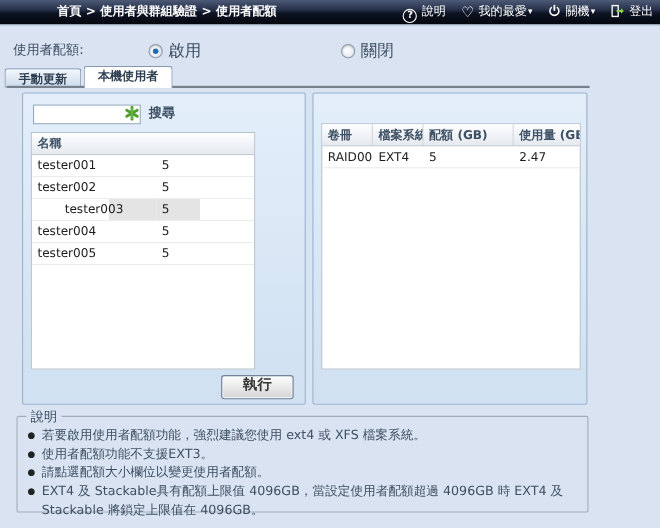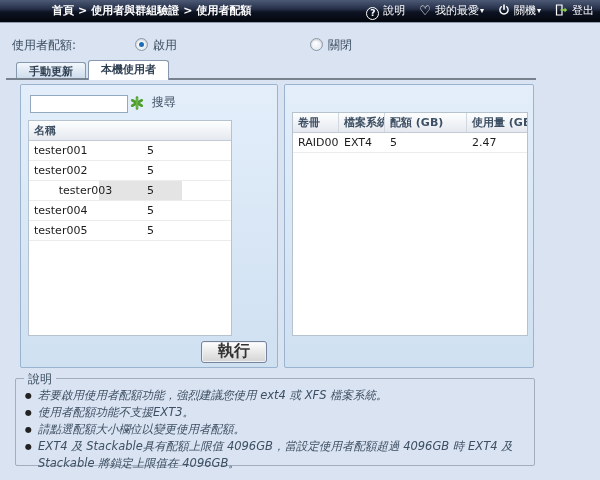--- a/index.html
+++ b/index.html
@@ -24,32 +24,32 @@
   .menu-item .lbl{margin-left:4px;}
   .ico-help{
     display:inline-block;width:11px;height:11px;border:1px solid #fff;border-radius:50%;
     font-size:9px;line-height:11px;text-align:center;font-weight:bold;vertical-align:-2px;
   }
   .ico-heart{font-size:13px;vertical-align:-1px;}
   .caret{font-size:8px;margin-left:1px;vertical-align:1px;}
   .ico-svg{vertical-align:-2px;}
   
   .settings-label{position:absolute;left:12px;top:37px;font-size:12px;color:#3d4f63;text-align:center;}
-  .radio-opt{position:absolute;top:37px;font-size:12px;color:#3d4f63;cursor:pointer;}
+  .radio-opt{position:absolute;top:37px;font-size:15px;color:#3d4f63;cursor:pointer;}
   .radio-opt.opt0{left:135px;}
   .radio-opt.opt1{left:310px;}
   .radio{
     display:inline-block;width:11px;height:11px;border:1px solid #8a98a8;border-radius:50%;
     background:radial-gradient(circle at 40% 35%,#fff,#dde5ee);vertical-align:-2px;margin-right:5px;
     box-shadow:inset 0 1px 2px rgba(0,0,0,.18);
   }
   .radio.checked::after{content:"";display:block;width:5px;height:5px;border-radius:50%;
     background:#1f6cb5;margin:3px 0 0 3px;}
   
-  .tabstrip{position:absolute;left:16px;top:60px;height:18px;}
+  .tabstrip{position:absolute;left:4px;top:60px;height:18px;}
   .tab{
     display:inline-block;height:17px;line-height:17px;padding:0 12px;margin-right:2px;
     font-size:11px;font-weight:bold;color:#2f3f52;cursor:pointer;
     border:1px solid #8598ad;border-bottom:none;border-radius:3px 3px 0 0;
     background:linear-gradient(to bottom,#f2f7fc,#c9d9ea);
     vertical-align:bottom;
   }
   .tab.active{background:#fff;position:relative;z-index:2;height:19px;}
   .frame-line{position:absolute;left:6px;top:78px;width:530px;height:0;border-top:2px solid #78828f;}
   
@@ -59,21 +59,21 @@
     background:linear-gradient(to bottom,#e3eefa,#cfe0f1);
     box-sizing:border-box;
   }
   .panel.left{left:20px;width:258px;}
   .panel.right{left:284px;width:250px;}
   
   .search-input{
     position:absolute;left:9px;top:10px;width:90px;height:16px;
     border:1px solid #93a9c0;font-size:11px;padding:0 3px;background:#fff;
   }
-  .search-btn{position:absolute;left:109px;top:9px;cursor:pointer;font-size:12px;color:#3d4f63;white-space:nowrap;}
+  .search-btn{position:absolute;left:92px;top:9px;cursor:pointer;font-size:12px;color:#3d4f63;white-space:nowrap;font-weight:bold;}
   .search-btn .lbl{margin-left:4px;vertical-align:2px;}
   
   .tbl{position:absolute;background:#fff;border:1px solid #b6c2ce;box-sizing:border-box;font-size:11px;}
   .tbl.left-tbl{left:7px;top:35px;width:204px;height:216px;}
   .tbl.right-tbl{left:7px;top:27px;width:236px;height:224px;}
   .thead{display:flex;height:19px;line-height:19px;
     background:linear-gradient(to bottom,#fdfeff,#e5e9ef);
     border-bottom:1px solid #c3cbd5;color:#3d4f63;font-weight:bold;}
   .th{padding:0 5px;border-right:1px solid #d2d8e0;box-sizing:border-box;overflow:hidden;white-space:nowrap;cursor:pointer;}
   .th:last-child{border-right:none;}
@@ -81,33 +81,33 @@
   .td{padding:0 5px;box-sizing:border-box;overflow:hidden;white-space:nowrap;}
   .lt-c0{width:113px;} .lt-c1{flex:1;}
   .rt-c0{width:46px;} .rt-c1{width:46px;} .rt-c2{width:82px;} .rt-c3{flex:1;}
   .trow.smudge .lt-c0{background:linear-gradient(90deg,#fff 62%,#e4e4e4 62%);text-align:center;}
   .trow.smudge .lt-c1{background:linear-gradient(90deg,#e4e4e4 45%,#fff 45%);}
   
   .action-btn{
     position:absolute;left:180px;top:256px;width:64px;height:20px;
     border:1px solid #76839b;border-radius:3px;
     background:linear-gradient(to bottom,#fefefe,#d4d4d4);
-    font-size:16px;font-weight:bold;color:#333;text-align:center;line-height:18px;
+    font-size:13px;font-weight:bold;color:#333;text-align:center;line-height:18px;
     cursor:pointer;box-shadow:0 0 0 1px #eef2f7 inset;
   }
   
   .help-box{
     position:absolute;left:15px;top:378px;width:520px;height:88px;
     border:1px solid #a3adbb;border-radius:2px;box-sizing:border-box;
   }
   .help-title{
     position:absolute;left:8px;top:-8px;background:#d9e3f1;padding:0 4px;
     font-size:12px;color:#3d4f63;
   }
-  .help-list{margin:8px 0 0 0;padding:0 14px 0 22px;list-style:none;font-style:italic;}
+  .help-list{margin:8px 0 0 0;padding:0 14px 0 22px;list-style:none;}
   .help-list li{
     font-size:11.5px;color:#3d4f63;line-height:17px;position:relative;
   }
   .help-list li::before{
     content:"●";position:absolute;left:-13px;top:0;font-size:8px;color:#222;
   }
 </style>
 </head>
 <body>
 

